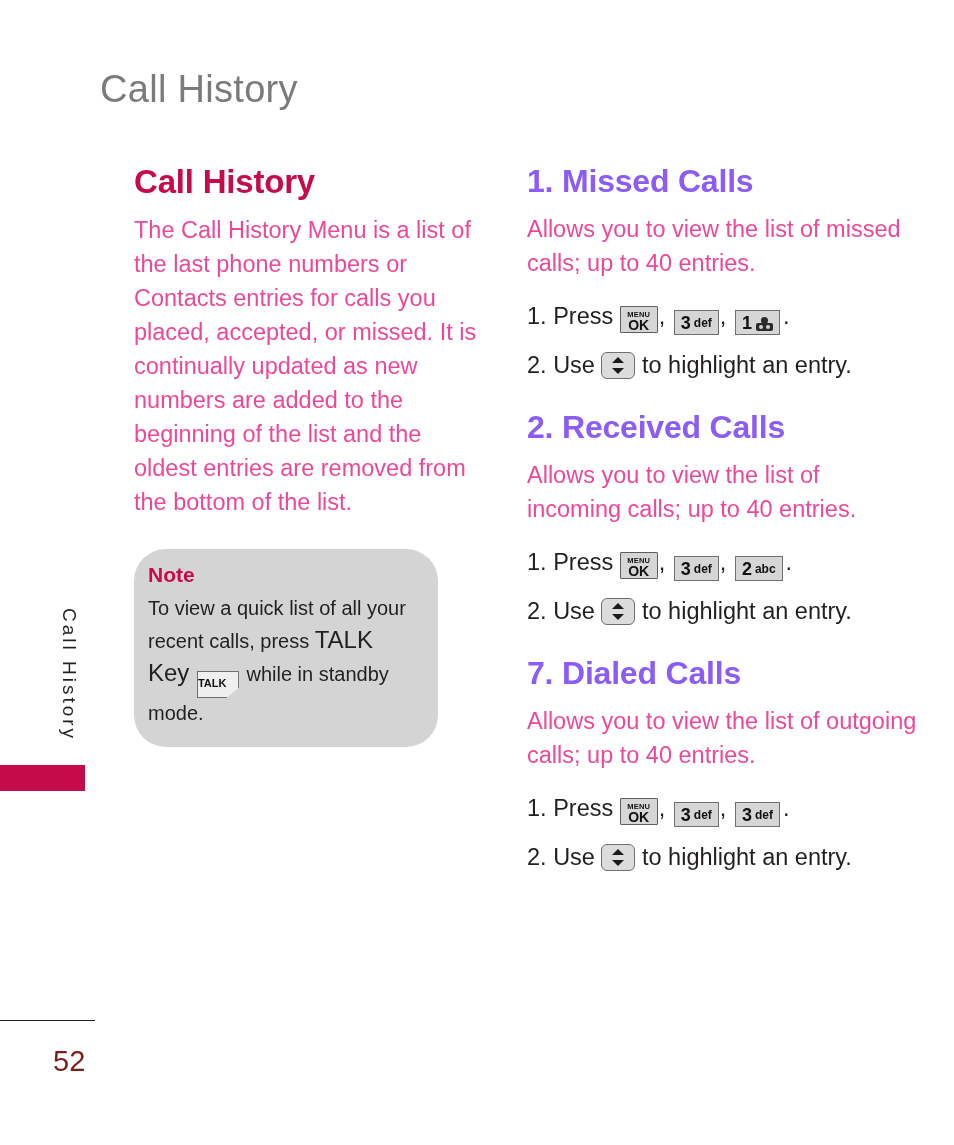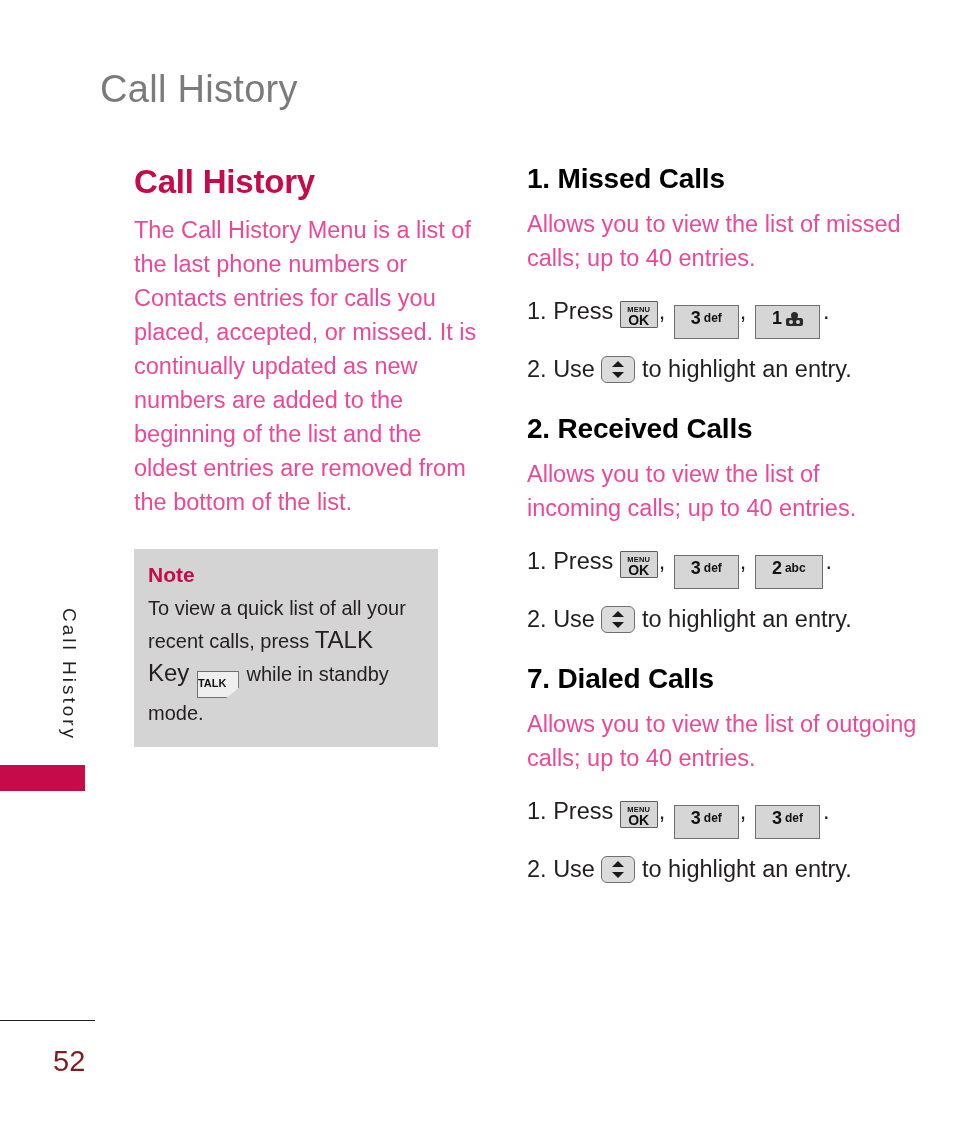--- a/index.html
+++ b/index.html
@@ -88,39 +88,40 @@
 
   h1.section-title {
     margin: 0 0 12px 0;
     font-size: 33px;
     font-weight: 700;
     color: #c60b4b;
     letter-spacing: -0.2px;
   }
   h2.section-title {
     margin: 0 0 12px 0;
-    font-size: 28px;
-    font-weight: 700;
-    color: #000000;
+    font-size: 32px;
+    font-weight: 700;
+    color: #8b5cf6;
     letter-spacing: -0.2px;
   }
   .body-text {
     margin: 0;
     font-size: 23.5px;
     line-height: 34px;
     color: #ec4899;
   }
 
   
   .note-box {
     margin-top: 30px;
     background: #d4d4d4;
     padding: 14px 18px 18px 14px;
     width: 304px;
     box-sizing: border-box;
+    border-radius: 32px;
   }
   .note-title {
     margin: 0 0 6px 0;
     font-size: 21px;
     font-weight: 700;
     color: #c60b4b;
   }
   .note-text {
     margin: 0;
     font-size: 20px;
@@ -153,22 +154,22 @@
     vertical-align: -6px;
     box-sizing: border-box;
     background: #d8d8d8;
     border: 1px solid #8c8c8c;
     text-align: center;
     line-height: 1;
     position: relative;
   }
   
   .key-num {
-    height: 34px;
-    padding: 0 16px;
+    height: 25px;
+    padding: 0 6px;
     min-width: 42px;
     white-space: nowrap;
     background: #d6d6d6;
     border: 1px solid #6f6f6f;
   }
   .key-num .kn-digit {
     font-size: 18px;
     font-weight: 700;
     line-height: 23px;
     vertical-align: middle;

